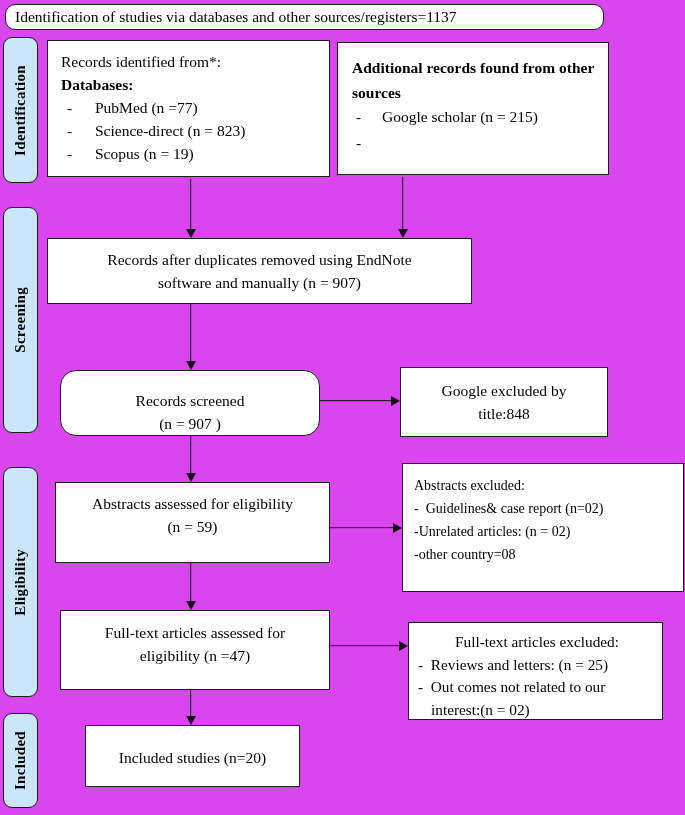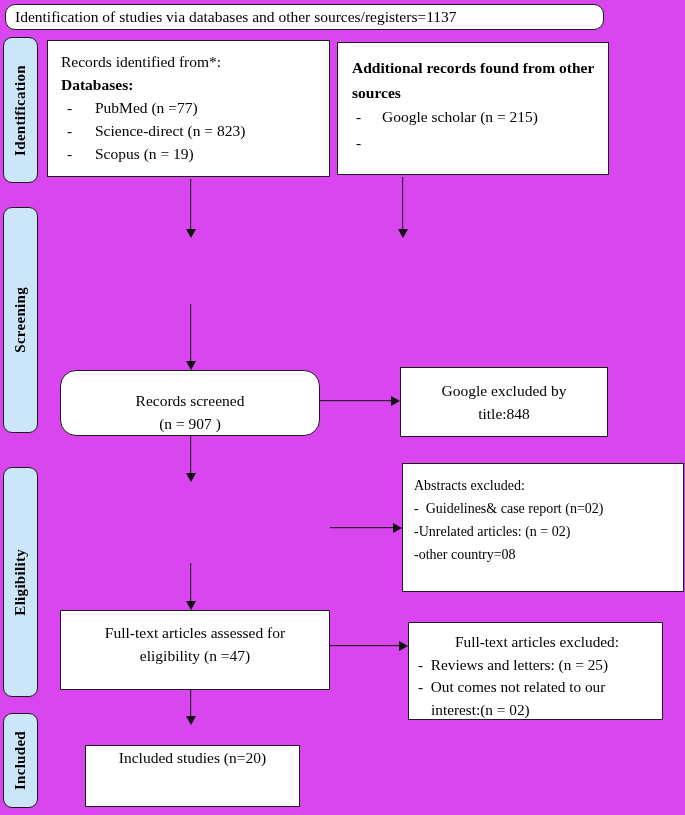--- a/index.html
+++ b/index.html
@@ -131,51 +131,59 @@
     <div class="line b" style="line-height:25px;">Additional records found from other sources</div>
     <div class="bullet-row">
       <span class="bullet-dash narrow">-</span>
       <span class="line">Google scholar (n = 215)</span>
     </div>
     <div class="bullet-row" style="margin-top:3px;">
       <span class="bullet-dash narrow">-</span>
     </div>
   </div>
 
+  <div class="box center" style="left:47px;top:238px;width:425px;height:66px;padding-top:9px;">
+    <div class="line">Records after duplicates removed using EndNote</div>
+    <div class="line">software and manually (n = 907)</div>
+  </div>
 
   <div class="box center" style="left:60px;top:370px;width:260px;height:66px;padding-top:18px;border-radius:16px;">
     <div class="line">Records screened</div>
     <div class="line">(n = 907 )</div>
   </div>
 
   <div class="box center" style="left:400px;top:367px;width:208px;height:70px;padding-top:11px;">
     <div class="line">Google excluded by</div>
     <div class="line">title:848</div>
   </div>
 
+  <div class="box center" style="left:55px;top:482px;width:275px;height:81px;padding-top:9px;">
+    <div class="line">Abstracts assessed for eligibility</div>
+    <div class="line">(n = 59)</div>
+  </div>
 
   <div class="box" style="left:402px;top:463px;width:282px;height:129px;padding:10px 6px 6px 11px;line-height:23px;font-size:14px;">
     <div class="line">Abstracts excluded:</div>
     <div class="line">-  Guidelines&amp; case report (n=02)</div>
     <div class="line">-Unrelated articles: (n = 02)</div>
     <div class="line">-other country=08</div>
   </div>
 
   <div class="box center" style="left:60px;top:610px;width:270px;height:80px;padding-top:10px;">
     <div class="line">Full-text articles assessed for</div>
     <div class="line">eligibility (n =47)</div>
   </div>
 
   <div class="box" style="left:408px;top:622px;width:255px;height:98px;padding:8px 6px 4px 9px;line-height:22.5px;font-size:15.3px;">
     <div class="line" style="text-align:center;">Full-text articles excluded:</div>
     <div class="hang">-  Reviews and letters: (n = 25)</div>
     <div class="hang">-  Out comes not related to our interest:(n = 02)</div>
   </div>
 
-  <div class="box center" style="left:85px;top:725px;width:215px;height:62px;padding-top:0;margin-top:20px;">
+  <div class="box center" style="left:85px;top:725px;width:215px;height:62px;padding-top:20px;">
     <div class="line">Included studies (n=20)</div>
   </div>
 
   <div class="arrow-v" style="left:185px;top:179px;height:59px;">
       <div class="shaft"></div>
       <div class="head"></div>
     </div>
   <div class="arrow-v" style="left:397px;top:177px;height:61px;">
       <div class="shaft"></div>
       <div class="head"></div>

